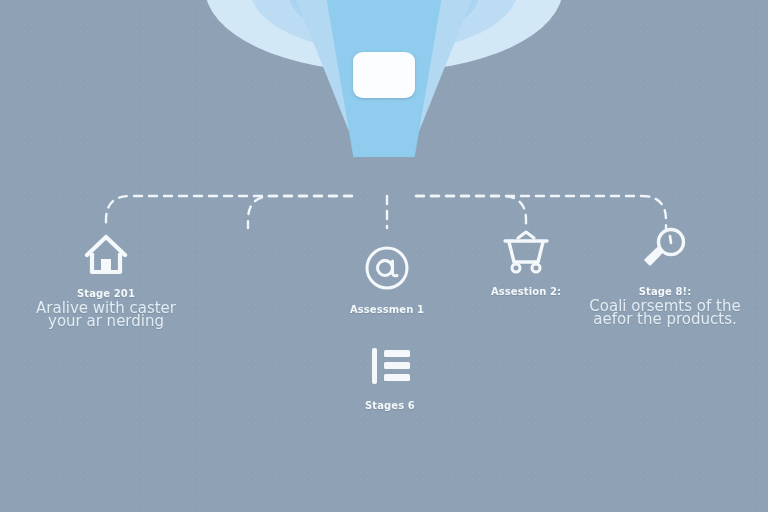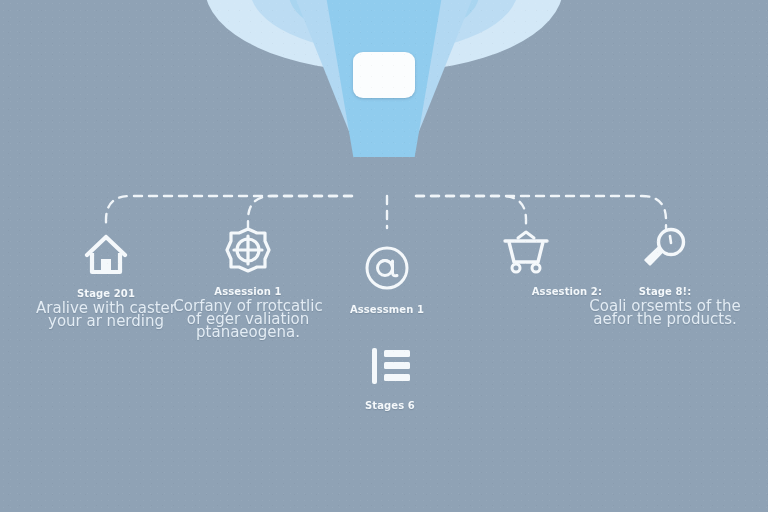--- a/index.html
+++ b/index.html
@@ -138,21 +138,21 @@
   .node .ndesc {
     font-size: 15px;
     line-height: 13px;
     color: #e3ecf4;
     text-shadow: 0 1px 1px rgba(60,80,100,.22);
   }
 
   #node-1 { left: 30px;  top: 224px; }
   #node-2 { left: 172px; top: 222px; }
   #node-3 { left: 311px; top: 240px; }
-  #node-4 { left: 450px; top: 222px; text-align: right; }
+  #node-4 { left: 450px; top: 222px; }
   #node-5 { left: 589px; top: 222px; }
   #node-6 { left: 310px; top: 336px; width: 160px; }
 
   svg { display: block; }
 </style>
 </head>
 <body>
 
 <div id="stage" style="background: rgb(143, 162, 181);">
 
@@ -186,32 +186,20 @@
       <svg width="46" height="44" viewBox="0 0 46 44">
         <path d="M23 5 L42 23 M23 5 L4 23" stroke="#f4f8fb" stroke-width="4.2" fill="none" stroke-linecap="round" stroke-linejoin="round"></path>
         <path d="M9 21 L9 40 L37 40 L37 21" stroke="#f4f8fb" stroke-width="4.2" fill="none" stroke-linejoin="round"></path>
         <rect x="18" y="27" width="10" height="13" fill="#f4f8fb"></rect>
       </svg>
     </div>
     <div class="ntitle">Stage 201</div>
     <div class="ndesc">Aralive with caster<br>your ar nerding</div>
   </div>
 
-  <div class="node" id="node-2">
-    <div class="icon-wrap">
-      <svg width="48" height="48" viewBox="0 0 48 48">
-        <path d="M24 3 L33 7 L41 7 L41 15 L45 24 L41 33 L41 41 L33 41 L24 45
-                 L15 41 L7 41 L7 33 L3 24 L7 15 L7 7 L15 7 Z" fill="none" stroke="#f4f8fb" stroke-width="3.2" stroke-linejoin="round"></path>
-        <circle cx="24" cy="24" r="11" fill="none" stroke="#f4f8fb" stroke-width="3.2"></circle>
-        <path d="M24 10 L24 38 M10 24 L38 24" stroke="#f4f8fb" stroke-width="3.2" stroke-linecap="round"></path>
-      </svg>
-    </div>
-    <div class="ntitle">Assession 1</div>
-    <div class="ndesc">Corfany of rrotcatlic<br>of eger valiation<br>ptanaeogena.</div>
-  </div>
 
   <div class="node" id="node-3">
     <div class="icon-wrap">
       <svg width="48" height="48" viewBox="0 0 48 48">
         <circle cx="24" cy="24" r="20" fill="none" stroke="#f4f8fb" stroke-width="3"></circle>
         <circle cx="22" cy="24" r="7.5" fill="none" stroke="#f4f8fb" stroke-width="3"></circle>
         <path d="M29.5 17 L29.5 28 Q29.5 33 34 31.5" fill="none" stroke="#f4f8fb" stroke-width="3" stroke-linecap="round"></path>
         <path d="M29.5 24 A 7.5 7.5 0 0 0 18 17.8" fill="none" stroke="#f4f8fb" stroke-width="3" stroke-linecap="round"></path>
       </svg>
     </div>

